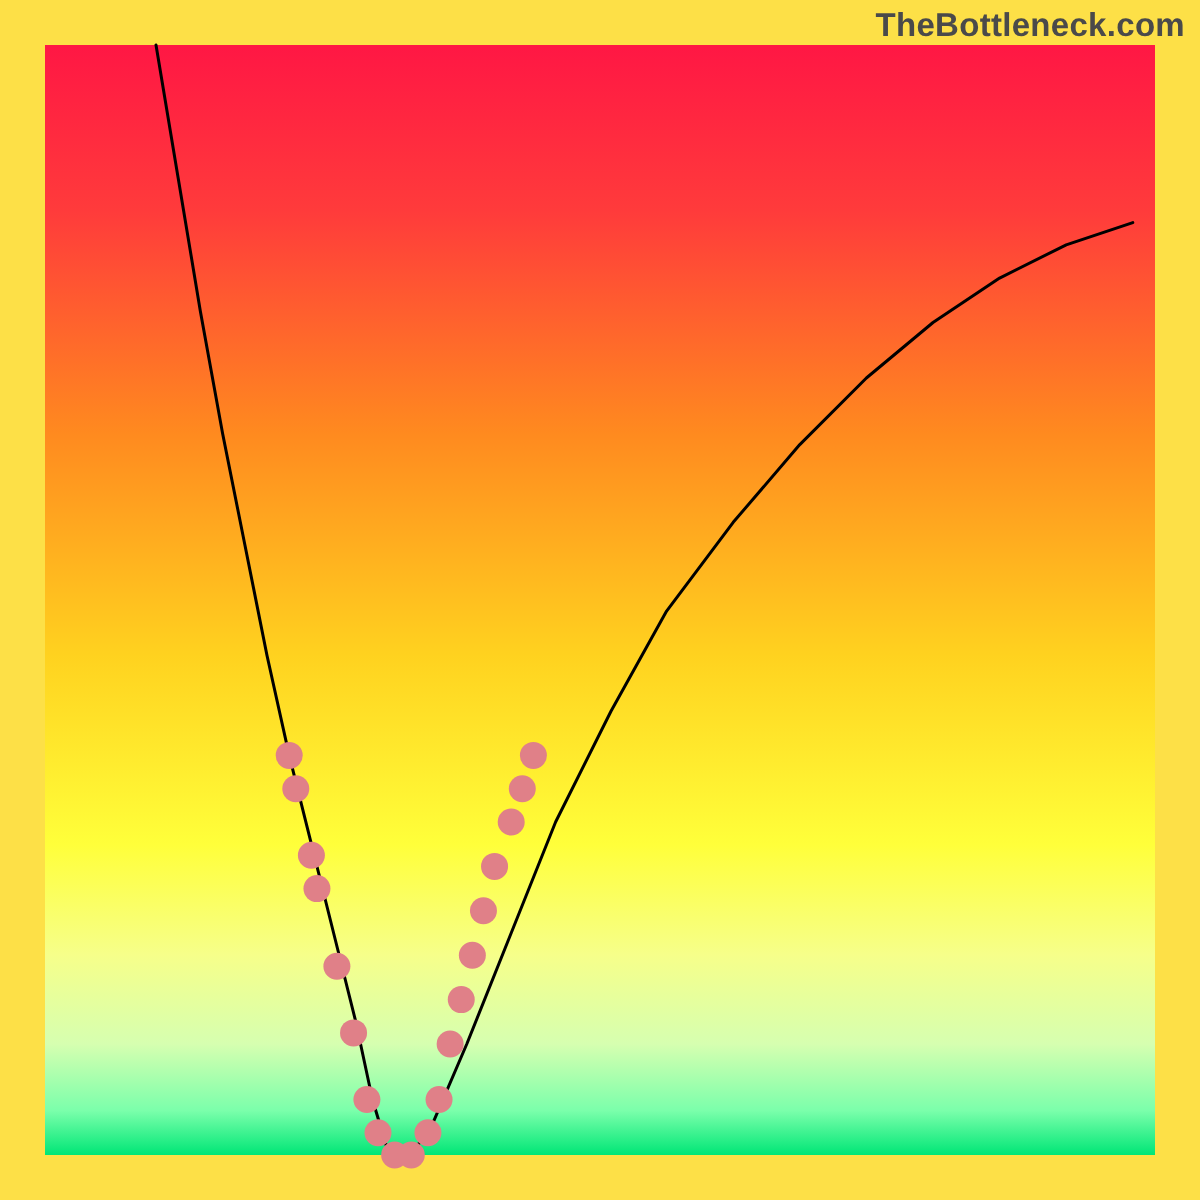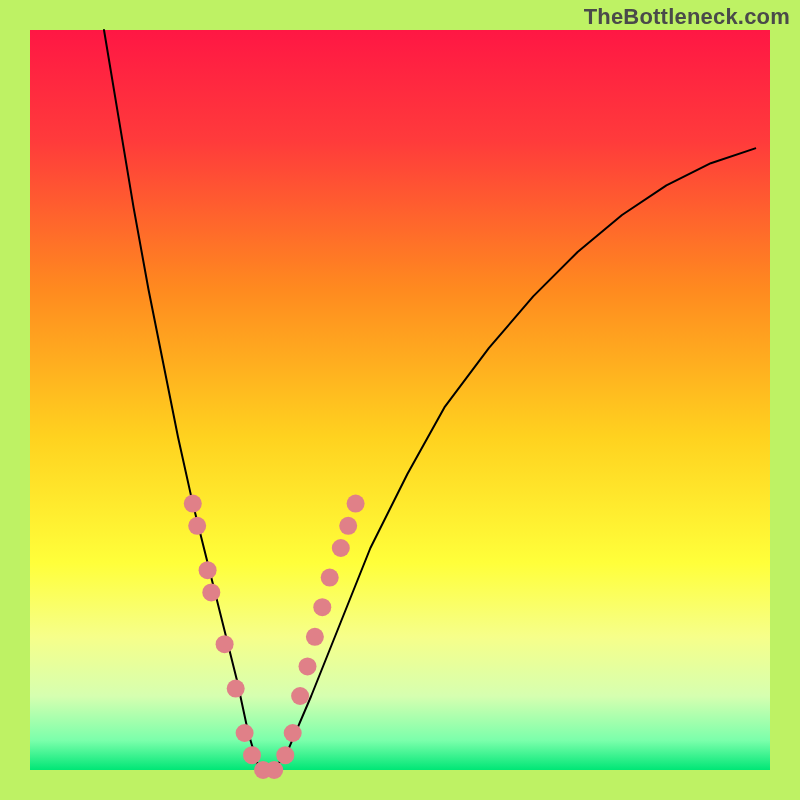--- a/index.html
+++ b/index.html
@@ -8,21 +8,21 @@
     width: 800px;
     height: 800px;
     background: #000;
     overflow: hidden;
     font-family: Arial, Helvetica, sans-serif;
   }
   .stage {
     position: relative;
     width: 800px;
     height: 800px;
-    background: #bef264;
+    background: #fde047;
   }
   .watermark {
     position: absolute;
     top: 4px;
     right: 10px;
     color: #4a4a4a;
     font-size: 22px;
     font-weight: 600;
     letter-spacing: 0.2px;
     z-index: 20;

